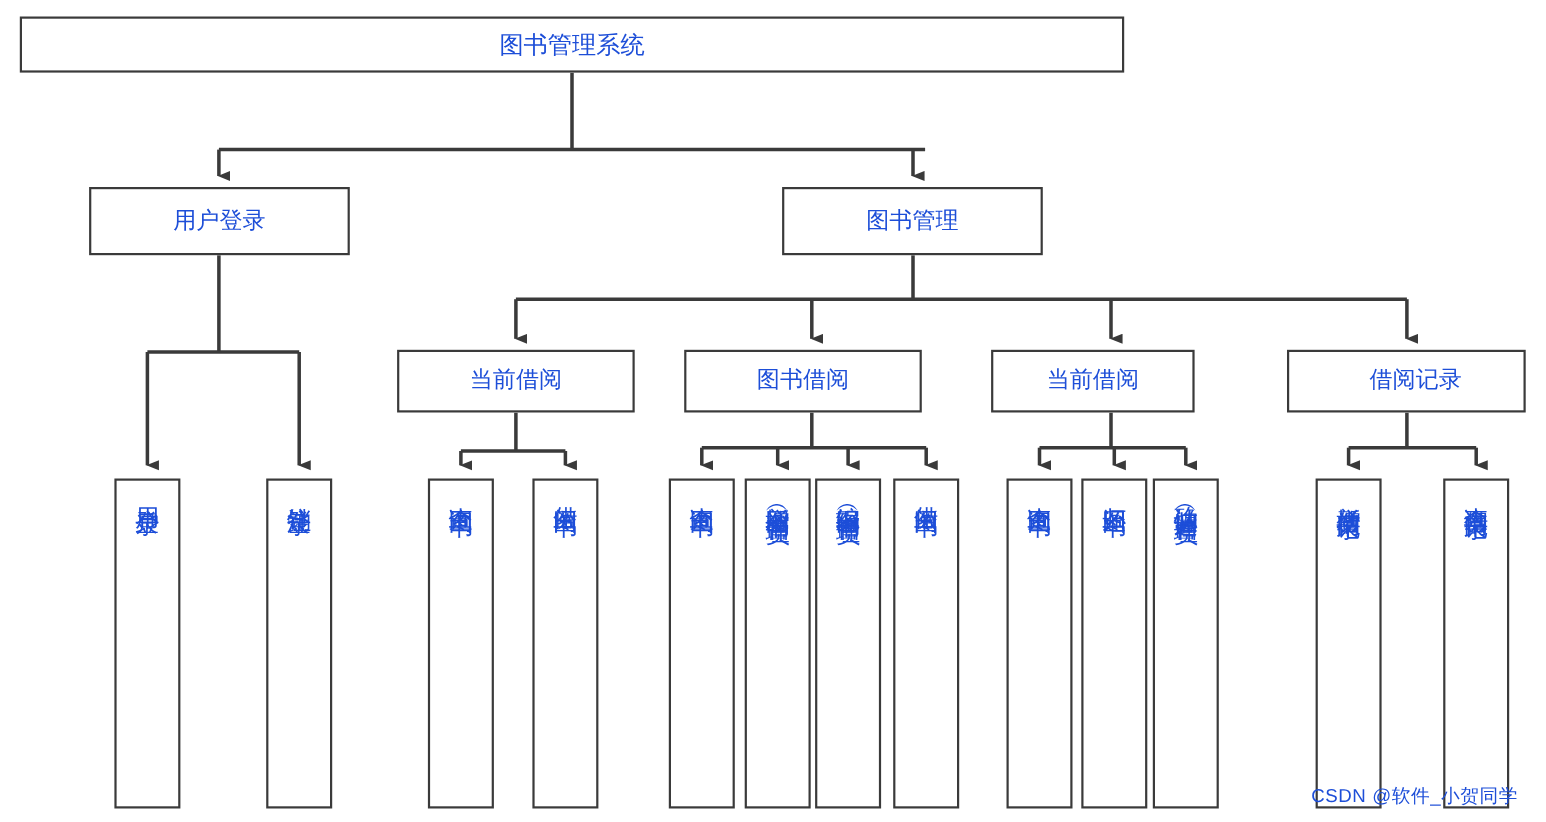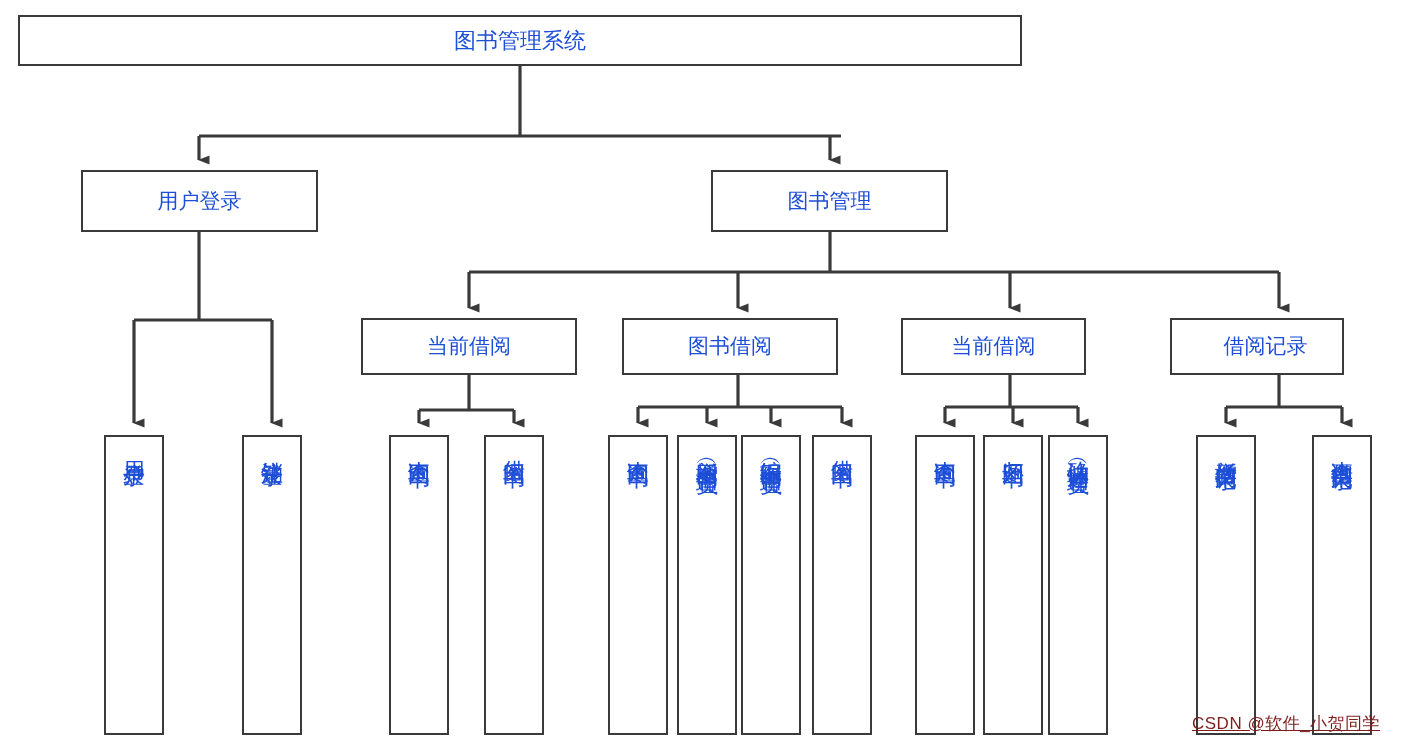--- a/index.html
+++ b/index.html
@@ -52,25 +52,24 @@
   .node.vert .label {
     writing-mode: vertical-rl;
     text-orientation: upright;
     font-size: 22px;
     letter-spacing: 2px;
     white-space: nowrap;
   }
   .node.root .label { font-size: 22px; }
   .watermark {
     position: absolute;
-    color: #7f1d1d;
+    color: #1d4ed8;
     font-size: 17px;
     white-space: nowrap;
     letter-spacing: 0.5px;
-    text-decoration: underline;
   }
 </style>
 </head>
 <body>
 
 <div id="diagram-root">
 
   <svg class="edges" viewBox="0 0 1405 747" xmlns="http://www.w3.org/2000/svg">
     <defs>
       <marker id="arrow" markerWidth="10" markerHeight="12" refX="4.6" refY="10.5" orient="auto" markerUnits="userSpaceOnUse">
@@ -134,21 +133,21 @@
 
   <div class="node horiz" style="left:361px; top:318px; width:216px; height:57px;">
     <span class="label">当前借阅</span>
   </div>
   <div class="node horiz" style="left:622px; top:318px; width:216px; height:57px;">
     <span class="label">图书借阅</span>
   </div>
   <div class="node horiz" style="left:901px; top:318px; width:185px; height:57px;">
     <span class="label">当前借阅</span>
   </div>
-  <div class="node horiz" style="left:1170px; top:318px; width:174px; height:57px;padding-left:17px;">
+  <div class="node horiz" style="left:1170px; top:318px; width:217px; height:57px;padding-left:17px;">
     <span class="label">借阅记录</span>
   </div>
 
   <div class="node vert" style="left:104px; top:435px; width:60px; height:300px;">
     <span class="label">用户登录</span>
   </div>
   <div class="node vert" style="left:242px; top:435px; width:60px; height:300px;">
     <span class="label">注销登录</span>
   </div>
 

